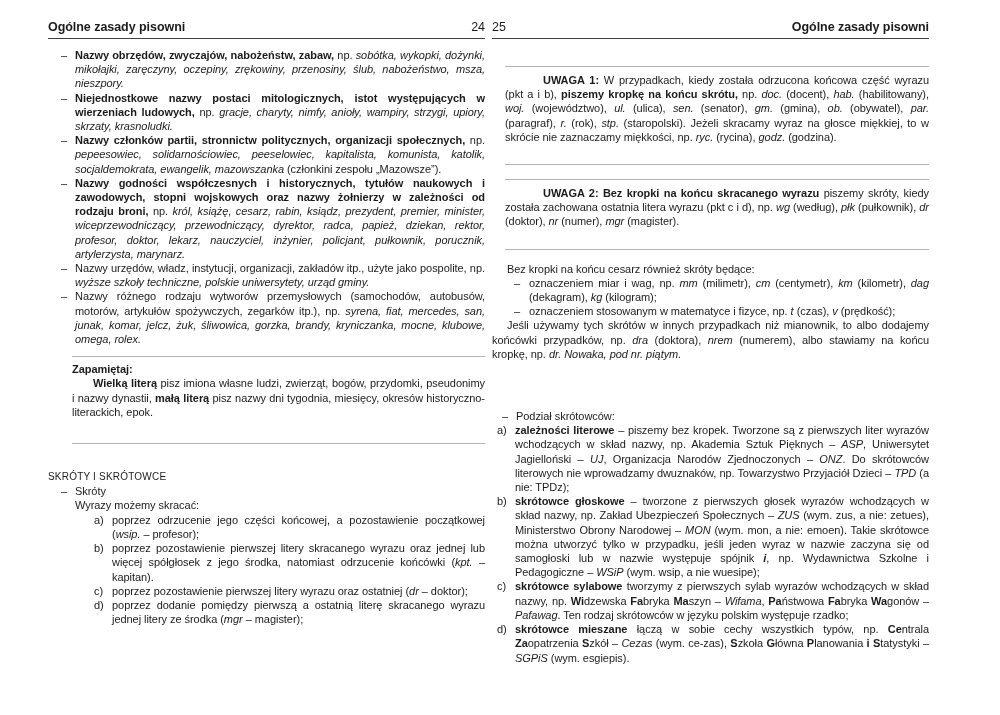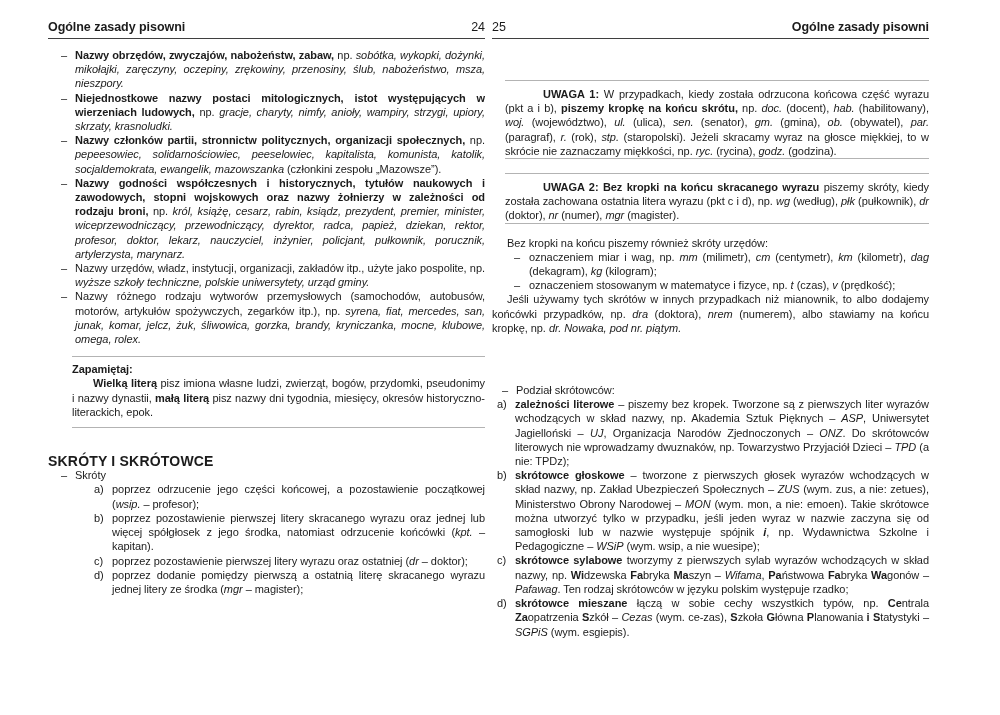--- a/index.html
+++ b/index.html
@@ -17,35 +17,35 @@
   }
   .page-header .title { font-weight:bold; }
   .page-header .num { font-weight:normal; }
 
   p { margin:0; }
   .rules { margin-top:9px; }
   .dash-item { position:relative; padding-left:27px; }
   .dash-item::before { content:"–"; position:absolute; left:13px; top:0; }
 
   .remember {
-    margin:10px 0 0 24px; padding:5px 0 8px;
+    margin:10px 0 0 24px; padding:5px 0 24px;
     border-top:1px solid #b3b3b3; border-bottom:1px solid #b3b3b3;
   }
   .remember .label { font-weight:bold; }
   .remember p.body { text-indent:21px; }
 
-  .section-heading { margin:26px 0 0 0; font-size:14px; font-weight:bold; letter-spacing:0.2px; text-align:left; }
+  .section-heading { margin:26px 0 0 0; font-size:10px; font-weight:normal; letter-spacing:0.2px; text-align:left; }
   .intro { margin-top:15px; text-indent:27px; }
   .sub-intro { padding-left:27px; }
   .letters-left { margin-left:46px; }
   .letter-item { position:relative; padding-left:18px; }
   .letter-item .marker { position:absolute; left:0; top:0; }
 
   .note-box {
-    margin:41px 0 0 13px; padding:6px 0 0;
+    margin:27px 0 0 13px; padding:6px 0 20px;
     border-top:1px solid #b3b3b3; border-bottom:1px solid #b3b3b3;
   }
   .note-box.second { margin-top:14px; }
   .note-box p { text-indent:38px; }
 
   .body-r { margin-top:12px; }
   .p-indent { text-indent:15px; }
   .dash-item-r { position:relative; padding-left:37px; }
   .dash-item-r::before { content:"–"; position:absolute; left:22px; top:0; }
   .division { position:relative; padding-left:24px;margin-top:48px; }
@@ -76,20 +76,21 @@
     </div>
 
     <div class="remember">
       <p class="label">Zapamiętaj:</p>
       <p class="body"><b>Wielką literą</b> pisz imiona własne ludzi, zwierząt, bogów, przydomki, pseudonimy i nazwy dynastii, <b>małą literą</b> pisz nazwy dni tygodnia, miesięcy, okresów historyczno-literackich, epok.</p>
     </div>
 
     <h2 class="section-heading">SKRÓTY I SKRÓTOWCE</h2>
 
     <p class="dash-item">Skróty</p>
+    <p class="sub-intro">Wyrazy możemy skracać:</p>
 
     <div class="letters-left">
       <p class="letter-item">
         <span class="marker">a)</span>
         <span>poprzez odrzucenie jego części końcowej, a pozostawienie początkowej (<i>wsip.</i> – profesor);</span>
       </p>
       <p class="letter-item">
         <span class="marker">b)</span>
         <span>poprzez pozostawienie pierwszej litery skracanego wyrazu oraz jednej lub więcej spółgłosek z jego środka, natomiast odrzucenie końcówki (<i>kpt.</i> – kapitan).</span>
       </p>
@@ -112,21 +113,21 @@
 
     <div class="note-box">
       <p><b>UWAGA 1:</b> W przypadkach, kiedy została odrzucona końcowa część wyrazu (pkt a i b), <b>piszemy kropkę na końcu skrótu,</b> np. <i>doc.</i> (docent), <i>hab.</i> (habilitowany), <i>woj.</i> (województwo), <i>ul.</i> (ulica), <i>sen.</i> (senator), <i>gm.</i> (gmina), <i>ob.</i> (obywatel), <i>par.</i> (paragraf), <i>r.</i> (rok), <i>stp.</i> (staropolski). Jeżeli skracamy wyraz na głosce miękkiej, to w skrócie nie zaznaczamy miękkości, np. <i>ryc.</i> (rycina), <i>godz.</i> (godzina).</p>
     </div>
 
     <div class="note-box second">
       <p><b>UWAGA 2: Bez kropki na końcu skracanego wyrazu</b> piszemy skróty, kiedy została zachowana ostatnia litera wyrazu (pkt c i d), np. <i>wg</i> (według), <i>płk</i> (pułkownik), <i>dr</i> (doktor), <i>nr</i> (numer), <i>mgr</i> (magister).</p>
     </div>
 
     <div class="body-r">
-      <p class="p-indent">Bez kropki na końcu piszemy również skróty urzędów:</p>
+      <p class="p-indent">Bez kropki na końcu cesarz również skróty będące:</p>
       <p class="dash-item-r">oznaczeniem miar i wag, np. <i>mm</i> (milimetr), <i>cm</i> (centymetr), <i>km</i> (kilometr), <i>dag</i> (dekagram), <i>kg</i> (kilogram);</p>
       <p class="dash-item-r">oznaczeniem stosowanym w matematyce i fizyce, np. <i>t</i> (czas), <i>v</i> (prędkość);</p>
       <p class="p-indent">Jeśli używamy tych skrótów w innych przypadkach niż mianownik, to albo dodajemy końcówki przypadków, np. <i>dra</i> (doktora), <i>nrem</i> (numerem), albo stawiamy na końcu kropkę, np. <i>dr. Nowaka, pod nr. piątym.</i></p>
       <p class="division">Podział skrótowców:</p>
 
       <div class="letters-right">
         <p class="letter-item">
           <span class="marker">a)</span>
           <span><b>zależności literowe</b> – piszemy bez kropek. Tworzone są z pierwszych liter wyrazów wchodzących w skład nazwy, np. Akademia Sztuk Pięknych – <i>ASP</i>, Uniwersytet Jagielloński – <i>UJ</i>, Organizacja Narodów Zjednoczonych – <i>ONZ</i>. Do skrótowców literowych nie wprowadzamy dwuznaków, np. Towarzystwo Przyjaciół Dzieci – <i>TPD</i> (a nie: TPDz);</span>
         </p>

